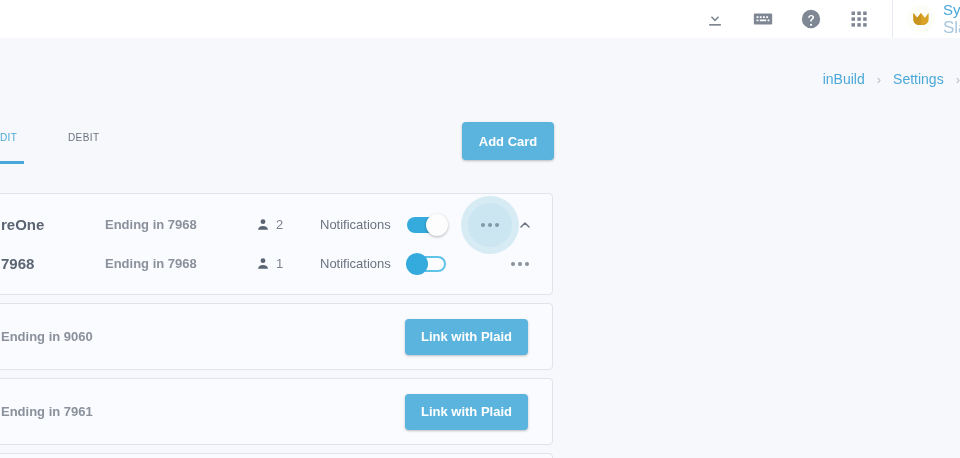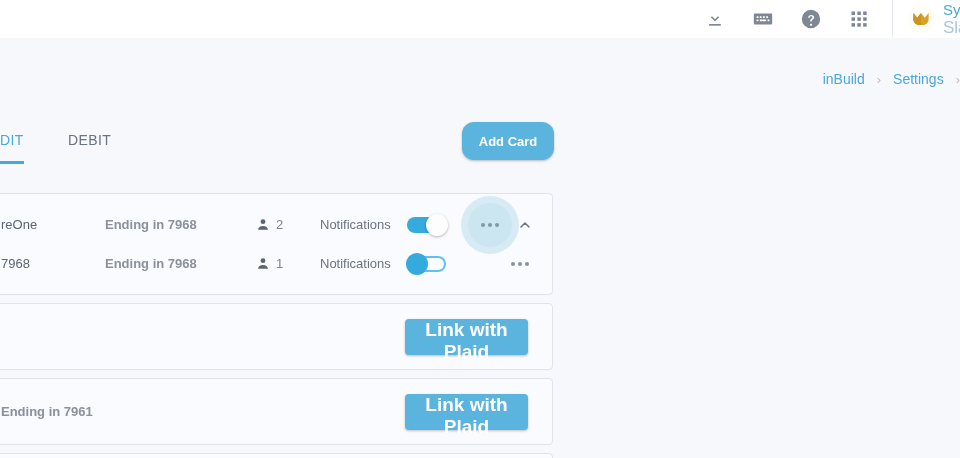--- a/index.html
+++ b/index.html
@@ -81,21 +81,21 @@
     height: 50px;
   }
   .tabs {
     position: absolute;
     left: 0; top: 0;
     display: flex;
     align-items: flex-start;
     height: 46px;
   }
   .tab {
-    font-size: 14px;
+    font-size: 10px;
     letter-spacing: .4px;
     color: #6b7280;
     padding: 14px 0 8px 0;
     position: relative;
     height: 46px;
   }
   .tab.active { color: #4aa8d8; }
   .tab.active::after {
     content: "";
     position: absolute;
@@ -106,21 +106,21 @@
   .tab-credit { width: 24px; overflow: hidden; }
   .tab-debit { margin-left: 44px; }
 
   .add-card-btn {
     position: absolute;
     left: 462px; top: 122px;
     width: 92px; height: 38px;
     background: #5bb4dd;
     color: #ffffff;
     border: none;
-    border-radius: 12px;
+    border-radius: 4px;
     font-size: 13px;
     font-weight: bold;
     font-family: "Liberation Sans", sans-serif;
     box-shadow: 0 1px 3px rgba(0,0,0,.16), 0 1px 2px rgba(0,0,0,.1);
     cursor: pointer;
   }
 
   
   .cards {
     position: absolute;
@@ -141,22 +141,22 @@
     padding: 0 8px 0 8px;
     position: relative;
   }
   .card-linked .row { height: 39px; }
   .card-linked { padding: 11px 0 11px 0; }
   .card-plaid .row { height: 43px; }
   .card-plaid { padding: 11px 0 11px 0; }
 
   .col-name {
     width: 104px;
-    font-size: 13px;
-    font-weight: normal;
+    font-size: 15px;
+    font-weight: bold;
     color: #5a6472;
     white-space: nowrap;
     overflow: hidden;
   }
   .col-name-wide { width: 134px; }
   .col-ending {
     width: 150px;
     font-size: 13px;
     font-weight: bold;
     color: #8a919c;
@@ -268,21 +268,21 @@
   .chevron-up svg { display: block; }
 
   .plaid-btn {
     margin-left: auto;
     margin-right: 16px;
     width: 123px; height: 36px;
     background: #5bb4dd;
     color: #fff;
     border: none;
     border-radius: 4px;
-    font-size: 19px;
+    font-size: 13px;
     font-weight: bold;
     font-family: "Liberation Sans", sans-serif;
     box-shadow: 0 1px 3px rgba(0,0,0,.16), 0 1px 2px rgba(0,0,0,.1);
     cursor: pointer;
   }
   .person-ico { display:block; }
 </style>
 </head>
 <body>
 
@@ -416,20 +416,21 @@
               <i></i>
             </span>
         </div>
       </div>
     </div>
 
   </div>
 
   <div class="card card-plaid">
     <div class="row">
+      <div class="col-ending">Ending in 9060</div>
       <button class="plaid-btn">Link with Plaid</button>
     </div>
   </div>
 
   <div class="card card-plaid">
     <div class="row">
       <div class="col-ending">Ending in 7961</div>
       <button class="plaid-btn">Link with Plaid</button>
     </div>
   </div>

